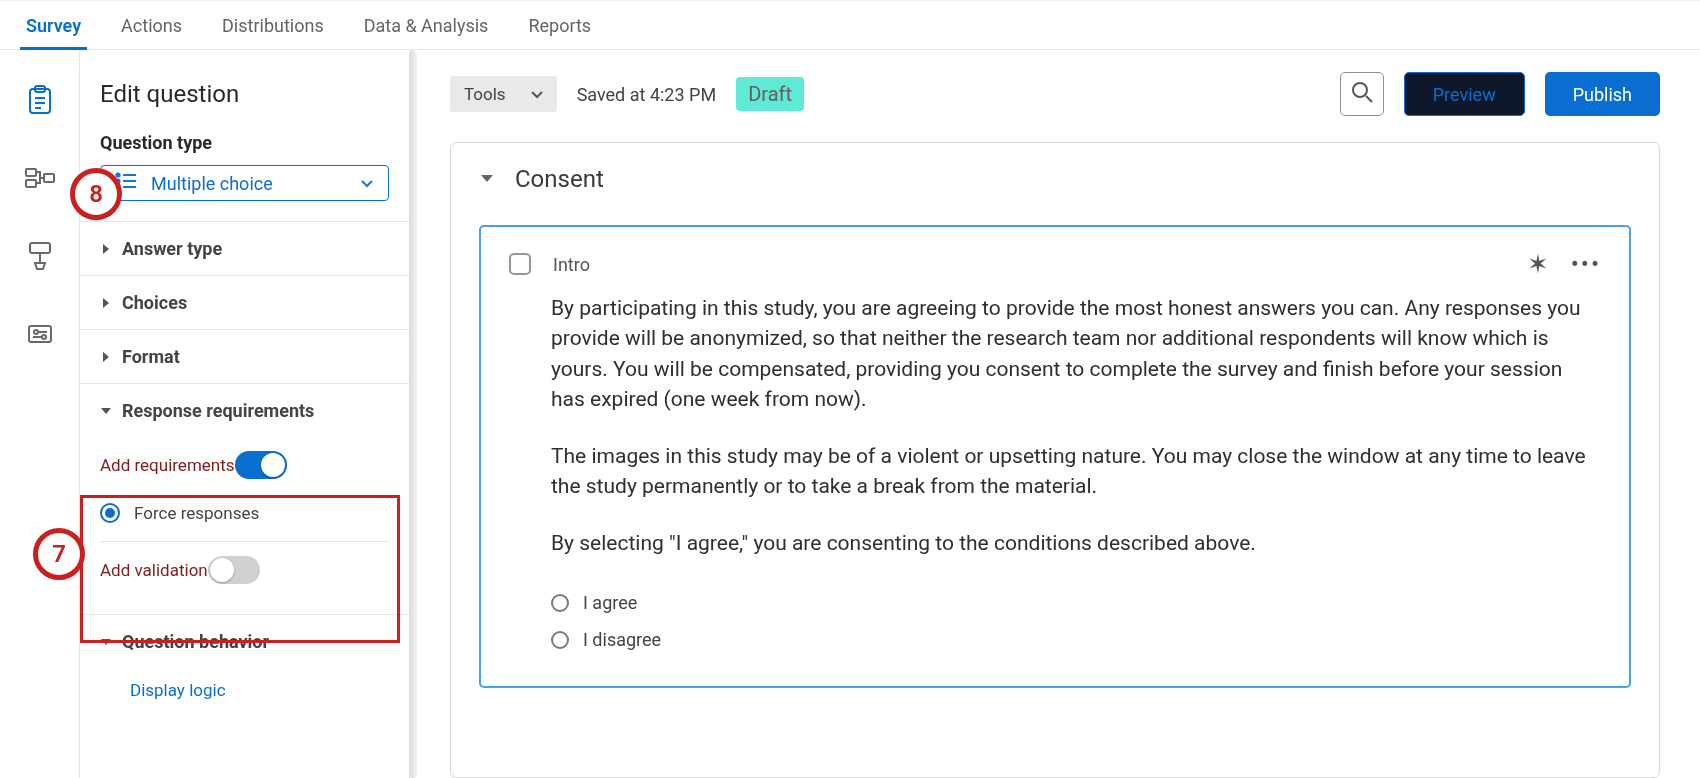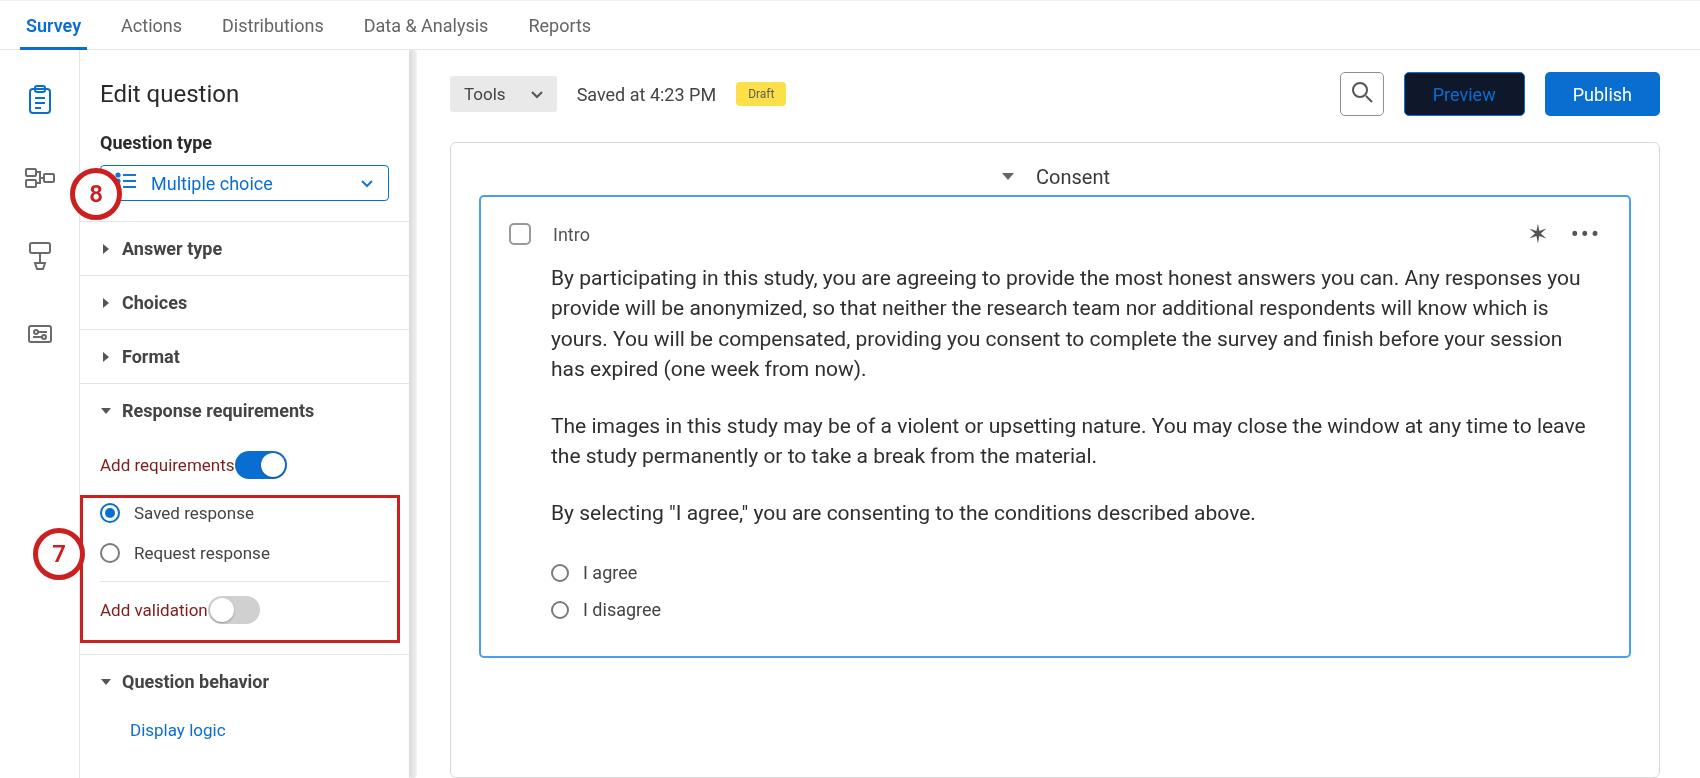--- a/index.html
+++ b/index.html
@@ -65,29 +65,29 @@
   .callout.c8{top:118px;left:70px;}
   .callout.c7{top:478px;left:33px;}
   .redbox{position:absolute;border:3px solid var(--red);z-index:15;pointer-events:none;}
   .redbox.r7{top:445px;left:80px;width:320px;height:148px;}
 
   
   .main{flex:1;background:#fff;padding:22px 40px 0 40px;display:flex;flex-direction:column;overflow:hidden;}
   .toolbar{display:flex;align-items:center;gap:20px;height:44px;}
   .tools-btn{background:#e9e9e9;border-radius:3px;padding:8px 14px;display:flex;align-items:center;gap:25px;font-size:17px;color:#444;cursor:pointer;}
   .saved{font-size:18px;color:#444;}
-  .draft-badge{background:#fde047;border-radius:4px;padding:5px 12px;font-size:12px;color:#5f5f5f;}
+  .draft-badge{background:#5eead4;border-radius:4px;padding:5px 12px;font-size:20px;color:#5f5f5f;}
   .spacer{flex:1;}
   .search-btn{width:44px;height:44px;border:1.5px solid #8f8f8f;border-radius:5px;display:flex;align-items:center;justify-content:center;cursor:pointer;}
   .btn{height:44px;border-radius:5px;display:flex;align-items:center;justify-content:center;padding:0 28px;font-size:18px;cursor:pointer;}
   .btn.outline{border:1.5px solid var(--blue);color:var(--blue);background:#0f172a;}
   .btn.primary{background:var(--blue);color:#fff;}
 
   .canvas{margin-top:26px;border:1px solid var(--border);border-radius:6px;flex:1;padding:22px 28px;overflow:auto;}
-  .block-head{display:flex;align-items:center;gap:20px;font-size:20px;color:#3a3a3a;margin-bottom:6px;justify-content:center;}
+  .block-head{display:flex;align-items:center;gap:20px;font-size:24px;color:#3a3a3a;margin-bottom:32px;}
   .block-head .blk-caret{width:16px;height:16px;display:flex;align-items:center;justify-content:center;cursor:pointer;}
 
   .qcard{border:2.5px solid #4aa0e8;border-radius:5px;padding:22px 28px 28px 28px;position:relative;}
   .qcard-top{display:flex;align-items:center;justify-content:space-between;margin-bottom:14px;}
   .qcard-top .left{display:flex;align-items:center;gap:22px;}
   .chk{width:22px;height:22px;border:2px solid #999;border-radius:5px;cursor:pointer;}
   .qlabel{font-size:18px;color:#555;}
   .qcard-top .right{display:flex;align-items:center;gap:22px;color:#555;}
   .star{font-size:26px;cursor:pointer;color:#555;}
   .dots{font-size:24px;letter-spacing:2px;cursor:pointer;color:#555;}
@@ -206,25 +206,21 @@
     </div>
     <div class="sect-body">
       <div class="row-flex">
         <span>Add requirements</span>
         <div class="toggle on">
             <div class="knob"></div>
           </div>
       </div>
       <div class="radio-row">
         <div class="radio sel"></div>
-        <span>Saved response</span>
-      </div>
-      <div class="radio-row">
-        <div class="radio"></div>
-        <span>Request response</span>
+        <span>Force responses</span>
       </div>
       <div class="row-flex" style="border-top:1px solid var(--panel-border);margin-top:8px;">
         <span>Add validation</span>
         <div class="toggle">
             <div class="knob"></div>
           </div>
       </div>
     </div>
 
     <div class="sect-row" style="border-top:1px solid var(--panel-border);">

